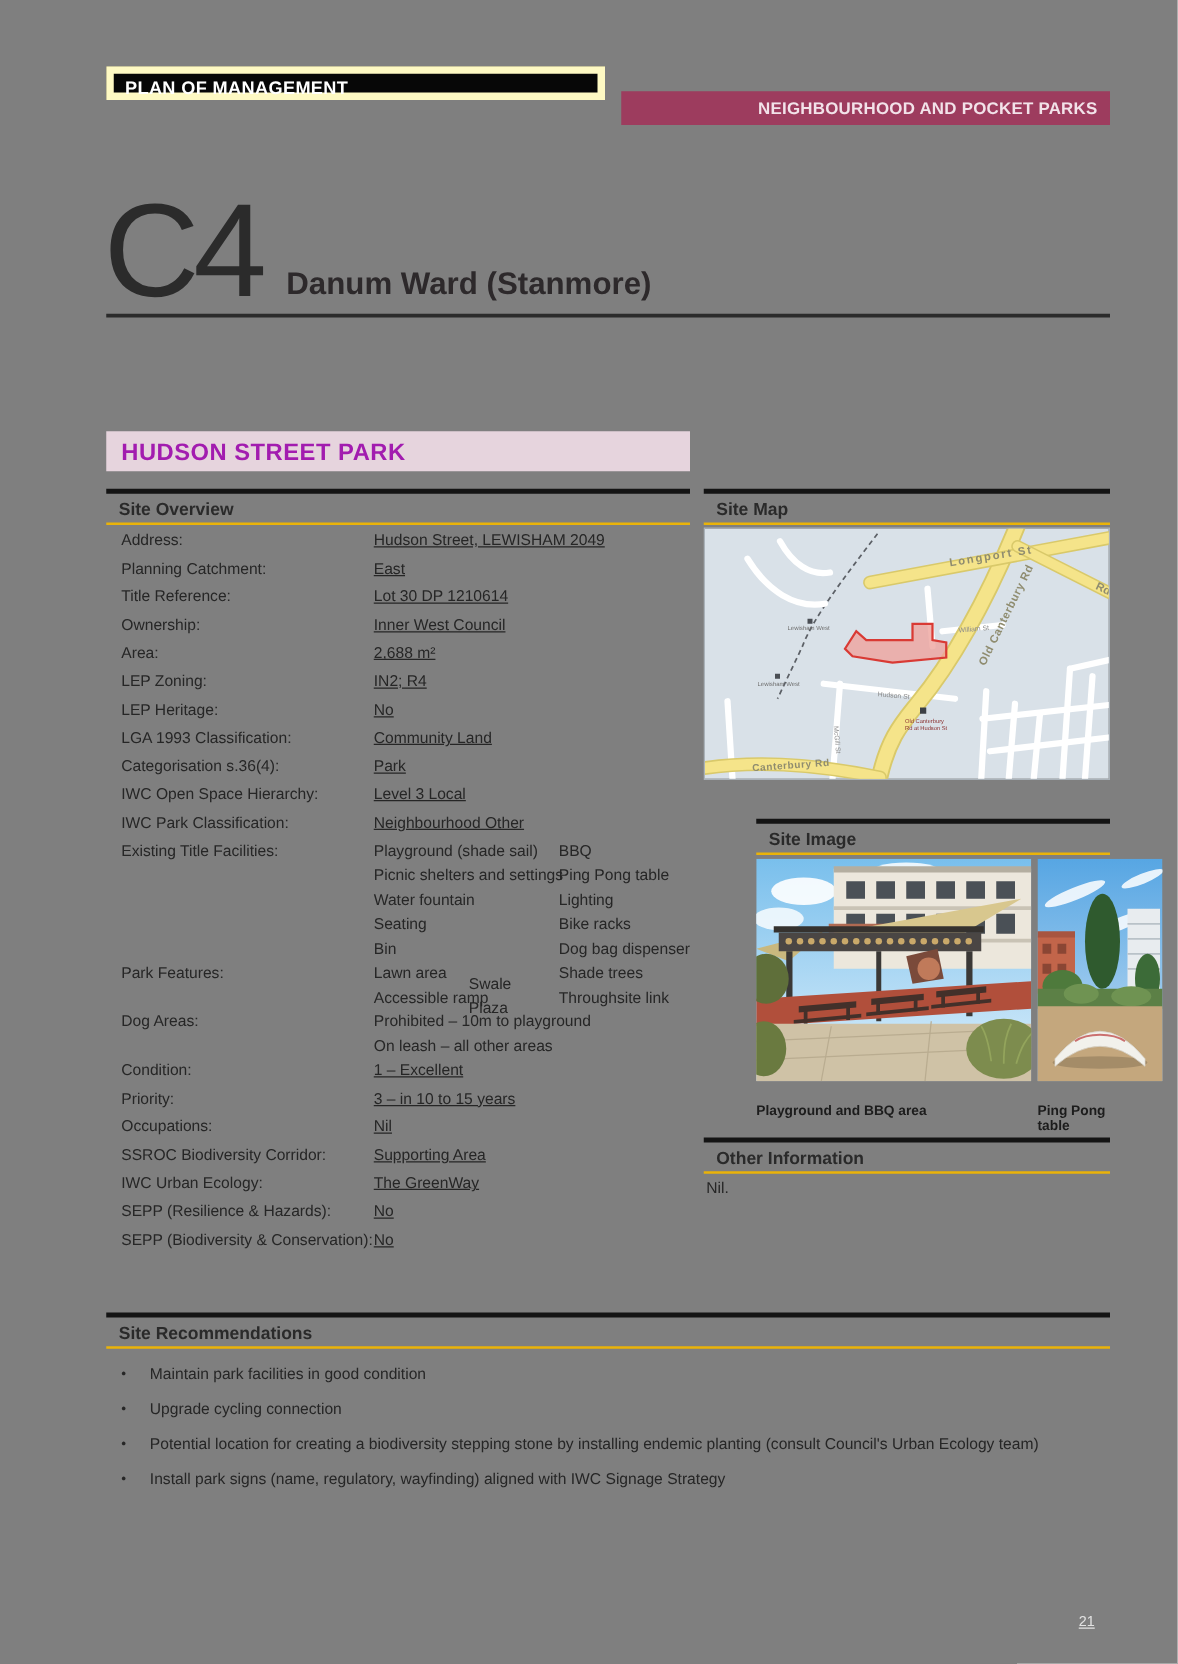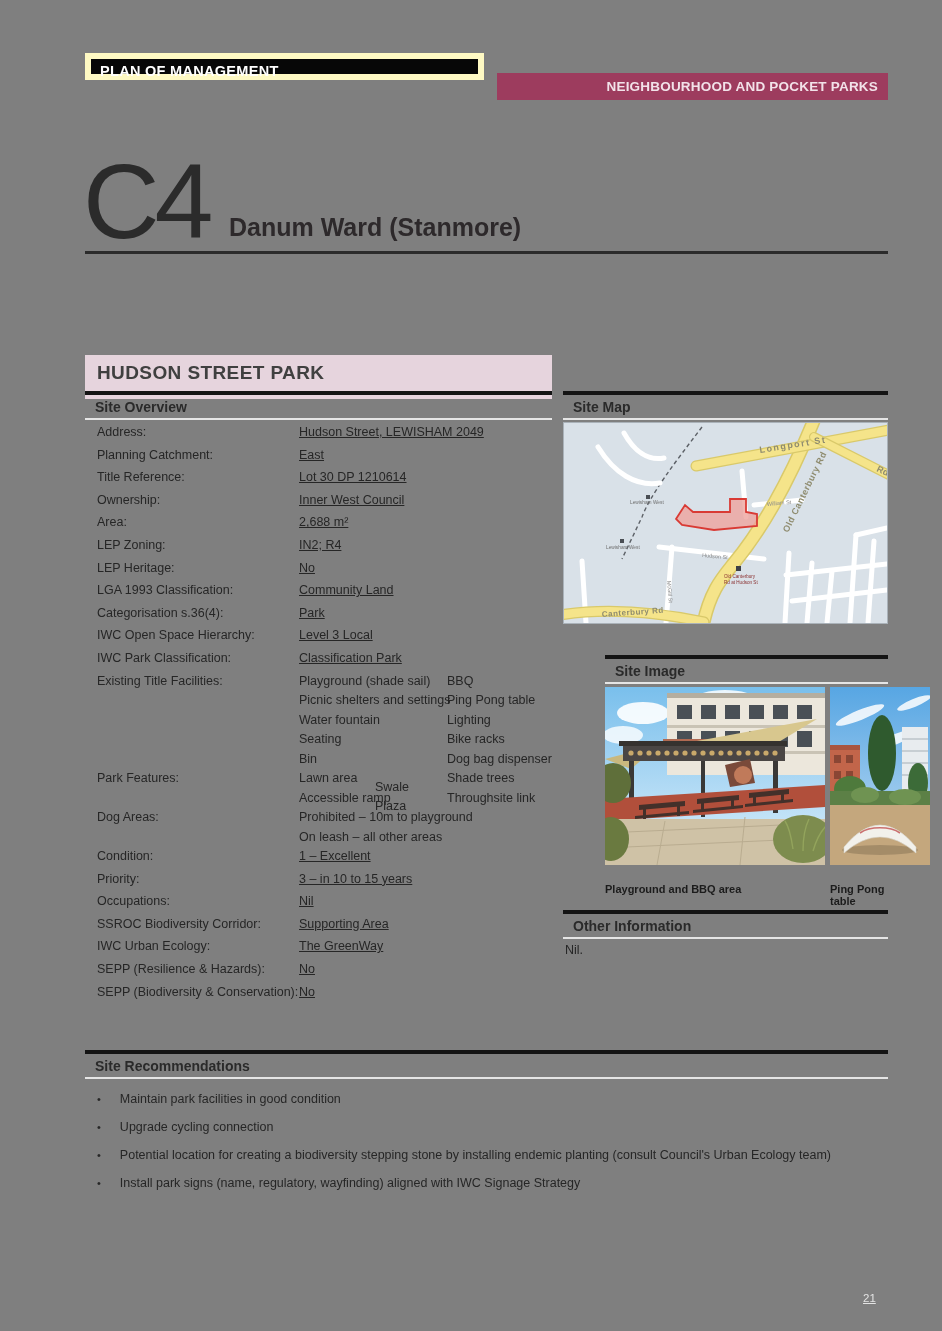--- a/index.html
+++ b/index.html
@@ -14,27 +14,27 @@
              background:#9d3c5e;color:#f2e2e9;font-weight:bold;font-size:13.5px;line-height:27px;
              text-align:right;padding-right:10px;letter-spacing:.2px;margin-top:20px;}
 
   
   .big-code{position:absolute;left:83px;top:148px;font-size:106px;line-height:1;font-weight:normal;
             color:#2b2b2b;letter-spacing:-5px;}
   .ward{position:absolute;left:229px;top:213px;font-size:25px;font-weight:bold;color:#2d292b;}
   .title-rule{position:absolute;left:85px;top:251px;width:803px;height:3px;background:#2b2b2b;}
 
   
-  .park-title{position:absolute;left:85px;top:355px;width:467px;height:44px;box-sizing:border-box;
-              background:#e6d4dd;color:#404040;font-weight:bold;font-size:19px;line-height:36px;
+  .park-title{position:absolute;left:85px;top:345px;width:467px;height:32px;box-sizing:border-box;
+              background:#e6d4dd;color:#a21caf;font-weight:bold;font-size:19px;line-height:36px;
               padding-left:12px;letter-spacing:.4px;}
 
   
   .section{position:absolute;box-sizing:border-box;}
-  .sec-head{border-top:4px solid #141414;border-bottom:2px solid #e5e5e5;
+  .sec-head{border-top:4px solid #141414;border-bottom:2px solid #eab308;
             font-weight:bold;font-size:14px;color:#2a2a2a;padding:4px 0 3px 10px;}
 
   
   .ov-body{padding-top:5px;}
   .ov-row{position:relative;height:22.6px;font-size:12.5px;}
   .ov-label{position:absolute;left:12px;white-space:nowrap;}
   .ov-val{position:absolute;left:214px;white-space:nowrap;text-decoration:underline;}
   .fac-row{position:relative;height:19.5px;font-size:12.5px;}
   .fc0{position:absolute;left:214px;white-space:nowrap;}
   .fc1{position:absolute;left:290px;white-space:nowrap;margin-top:28px;}
@@ -110,21 +110,21 @@
       <div class="ov-row">
         <span class="ov-label">Categorisation s.36(4):</span>
         <span class="ov-val">Park</span>
       </div>
       <div class="ov-row">
         <span class="ov-label">IWC Open Space Hierarchy:</span>
         <span class="ov-val">Level 3 Local</span>
       </div>
       <div class="ov-row">
         <span class="ov-label">IWC Park Classification:</span>
-        <span class="ov-val">Classification Park</span>
+        <span class="ov-val">Neighbourhood Other</span>
       </div>
 
       <div class="fac-row">
         <span class="ov-label">Existing Title Facilities:</span>
         <span class="fc0">Playground (shade sail)</span>
         <span class="fc2">BBQ</span>
       </div>
       <div class="fac-row">
         <span class="fc0">Picnic shelters and settings</span>
         <span class="fc2">Ping Pong table</span>

